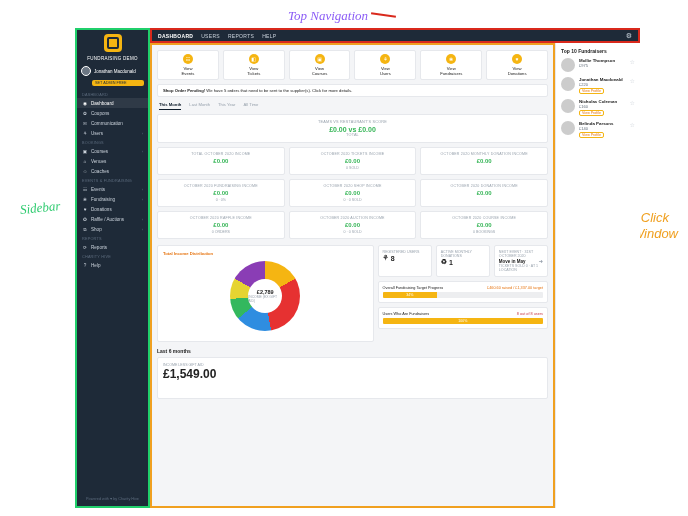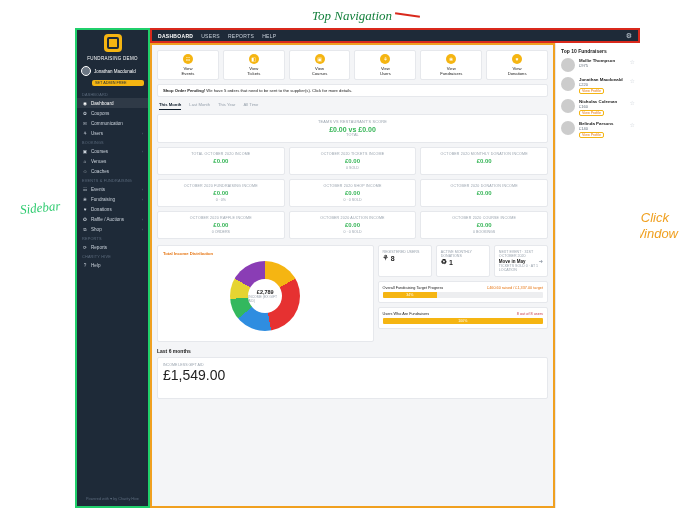--- a/index.html
+++ b/index.html
@@ -1,18 +1,18 @@
 <!DOCTYPE html>
 <html><head>
 <meta charset="utf-8">
 <style>
   * { box-sizing: border-box; margin: 0; padding: 0; font-family: -apple-system, "Segoe UI", Arial, sans-serif; }
   body { background: #fff; width: 688px; height: 516px; position: relative; overflow: hidden; font-size: 6px; color:#222; }
   .annot { position:absolute; font-family: "Comic Sans MS", cursive; font-size:13px; font-style:italic; }
-  .annot-top { top:8px; left:312px; color:#15803d; }
+  .annot-top { top:8px; left:288px; color:#8b5cf6; }
   .annot-top::after { content:""; display:inline-block; border-top:2px solid #d9291c; width:25px; margin-left:3px; vertical-align:middle; transform:translateY(-2px) rotate(8deg);}
   .annot-side { top:200px; left:20px; color:#2ecb6f; transform:rotate(-6deg);}
   .annot-main { top:210px; right:10px; color:#f0a020; text-align:center;}
   .annot-main .w2 { display:block;}
   .annot-main::before {content:"";display:block;position:absolute;left:-14px;top:9px;width:14px;height:26px;border:2px solid #f0a020;border-right:none;border-bottom:none;border-radius:14px 0 0 0;transform:rotate(-20deg);}
 
   .app { position:absolute; top:28px; left:75px; width:565px; height:480px; display:flex;}
   .sidebar { width:75px; background:#1e2a38; color:#c9d1da; display:flex; flex-direction:column; align-items:stretch; position:relative; border:2px solid #20cf6b;}
   .logo-wrap {text-align:center; padding:4px 0 3px;}
   .logo {width:18px;height:18px;display:inline-block;background:#f5b512;border-radius:4px;position:relative;}
@@ -72,21 +72,21 @@
   .progcard{background:#fff;border:1px solid #e6e8ec;border-radius:2px;padding:4px;}
   .progcard .prow{display:flex;justify-content:space-between;font-size:3.8px;}
   .progcard .prow .r{color:#e67410;}
   .progcard .prow .r2{color:#c93848;}
   .bar{height:6px;background:#edeef0;border-radius:1px;margin-top:2px;overflow:hidden;}
   .bar .fill{height:100%;background:#f5b512;display:flex;align-items:center;justify-content:center;color:#fff;font-size:3.5px;}
   .last6{margin-top:6px;}
   .last6 .h{font-size:5px;font-weight:700;margin-bottom:3px;}
   .chartcard{background:#fff;border:1px solid #e6e8ec;border-radius:2px;padding:5px;height:42px;}
   .chartcard .cl{font-size:3.6px;color:#98a2ad;}
-  .chartcard .cv{font-size:14px;font-weight:400;}
+  .chartcard .cv{font-size:12px;font-weight:700;}
 
   .rside{width:85px;background:#fff;border-left:1px solid #e6e8ec;padding:5px;}
   .rside .rh{font-size:5px;font-weight:700;margin-bottom:4px;}
   .fr{display:flex;gap:4px;margin-bottom:5px;align-items:flex-start;}
   .fr .av{width:14px;height:14px;border-radius:50%;background:#ccc;flex-shrink:0;}
   .fr .info{flex:1;}
   .fr .n{font-size:4.4px;font-weight:600;}
   .fr .amt{font-size:4px;color:#5e6a77;}
   .fr .badge{display:inline-block;font-size:3.6px;border:1px solid #f5b512;color:#e67410;border-radius:2px;padding:0 2px;margin-top:1px;}
   .fr .star{color:#c9cfd6;font-size:6px;}

